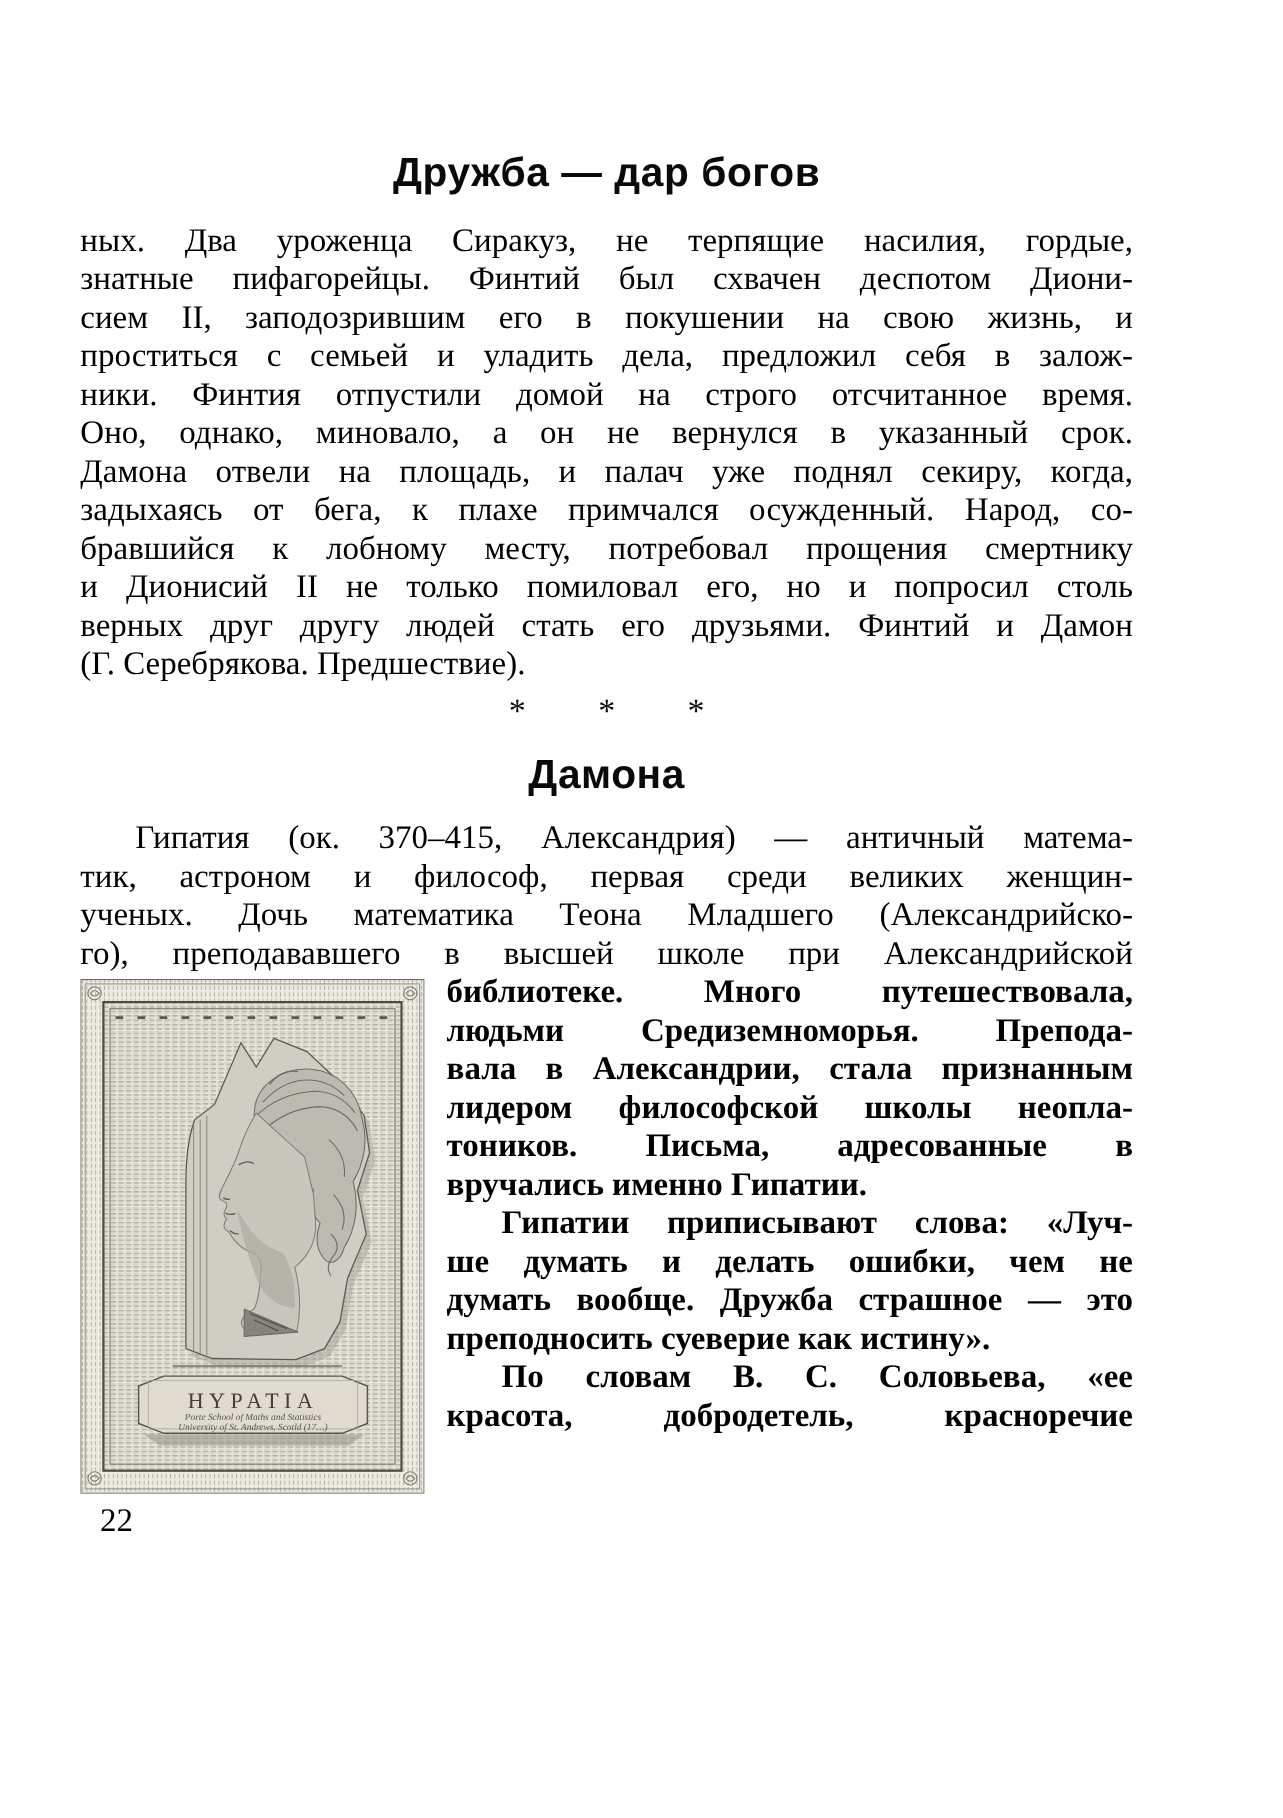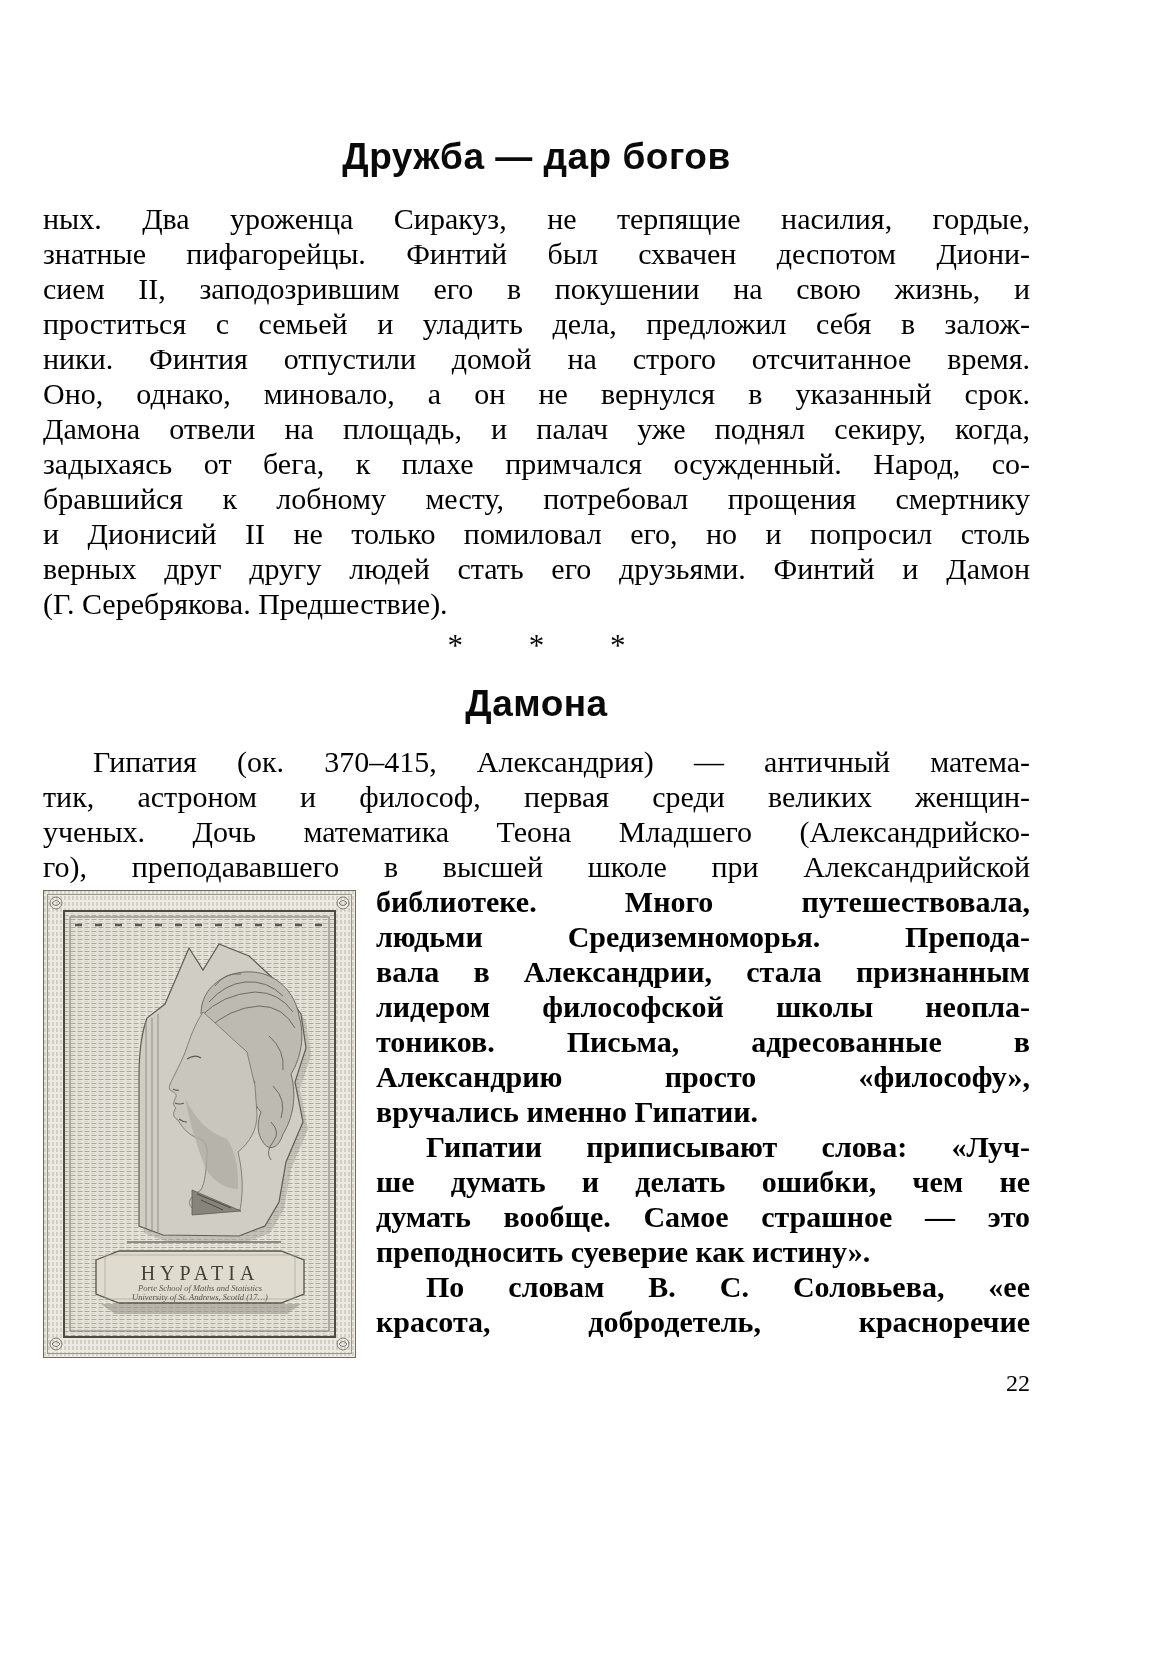--- a/index.html
+++ b/index.html
@@ -1,20 +1,20 @@
 <!DOCTYPE html>
 <html><head>
 <meta charset="utf-8">
 <style>
   * { box-sizing: border-box; }
   html, body { margin:0; padding:0; background:#ffffff; }
   .page {
     width:1166px; height:1653px; position:relative; overflow:hidden;
     background:#ffffff; color:#000;
-    padding:134px 136px 0 43px;
+    padding:134px 136px 0 73px;
     font-family:"Liberation Serif", serif;
   }
   .h-title {
     font-family:"Liberation Sans", sans-serif; font-weight:700;
     font-size:37px; line-height:46px; text-align:center; margin:0;
     letter-spacing:0.5px; color:#0a0a0a;
   }
   #title1 { margin-bottom:21px; }
   #title2 { margin:10px 0 17px 0; }
   .ln {
@@ -24,21 +24,21 @@
   .ln-last { text-align-last:left; }
   .indent { text-indent:50px; }
   .stars {
     font-size:31px; line-height:34px; text-align:center;
     word-spacing:58px; margin-top:8px; height:42px; color:#0a0a0a;
   }
   .wrap-row { display:flex; align-items:flex-start; }
   .figure { flex:0 0 313px; margin:6px 20px 0 0; }
   .figure svg { display:block; }
   .rightcol { flex:1; min-width:0;font-weight:bold; }
-  .pagenum { font-size:24px; line-height:34px; margin:8px 0 0 18px;text-align:right; }
+  .pagenum { font-size:30px; line-height:34px; margin:8px 0 0 18px; }
   svg text { font-family:"Liberation Serif", serif; }
 </style>
 </head>
 <body>
 
 <div class="page">
 
   <h1 class="h-title" id="title1">Дружба — дар богов</h1>
 
   <div>
@@ -143,25 +143,24 @@
         </g>
       </svg>
     </div>
 
     <div class="rightcol">
       <div class="ln">библиотеке. Много путешествовала,</div>
       <div class="ln">людьми Средиземноморья. Препода-</div>
       <div class="ln">вала в Александрии, стала признанным</div>
       <div class="ln">лидером философской школы неопла-</div>
       <div class="ln">тоников. Письма, адресованные в</div>
-      <div class="ln">Александрию просто «философу»,</div>
       <div class="ln ln-last">вручались именно Гипатии.</div>
       <div class="ln indent">Гипатии приписывают слова: «Луч-</div>
       <div class="ln">ше думать и делать ошибки, чем не</div>
-      <div class="ln">думать вообще. Самое страшное — это</div>
+      <div class="ln">думать вообще. Дружба страшное — это</div>
       <div class="ln ln-last">преподносить суеверие как истину».</div>
       <div class="ln indent">По словам В. С. Соловьева, «ее</div>
       <div class="ln">красота, добродетель, красноречие</div>
     </div>
   </div>
 
   <div class="pagenum">22</div>
 
 </div>
 

